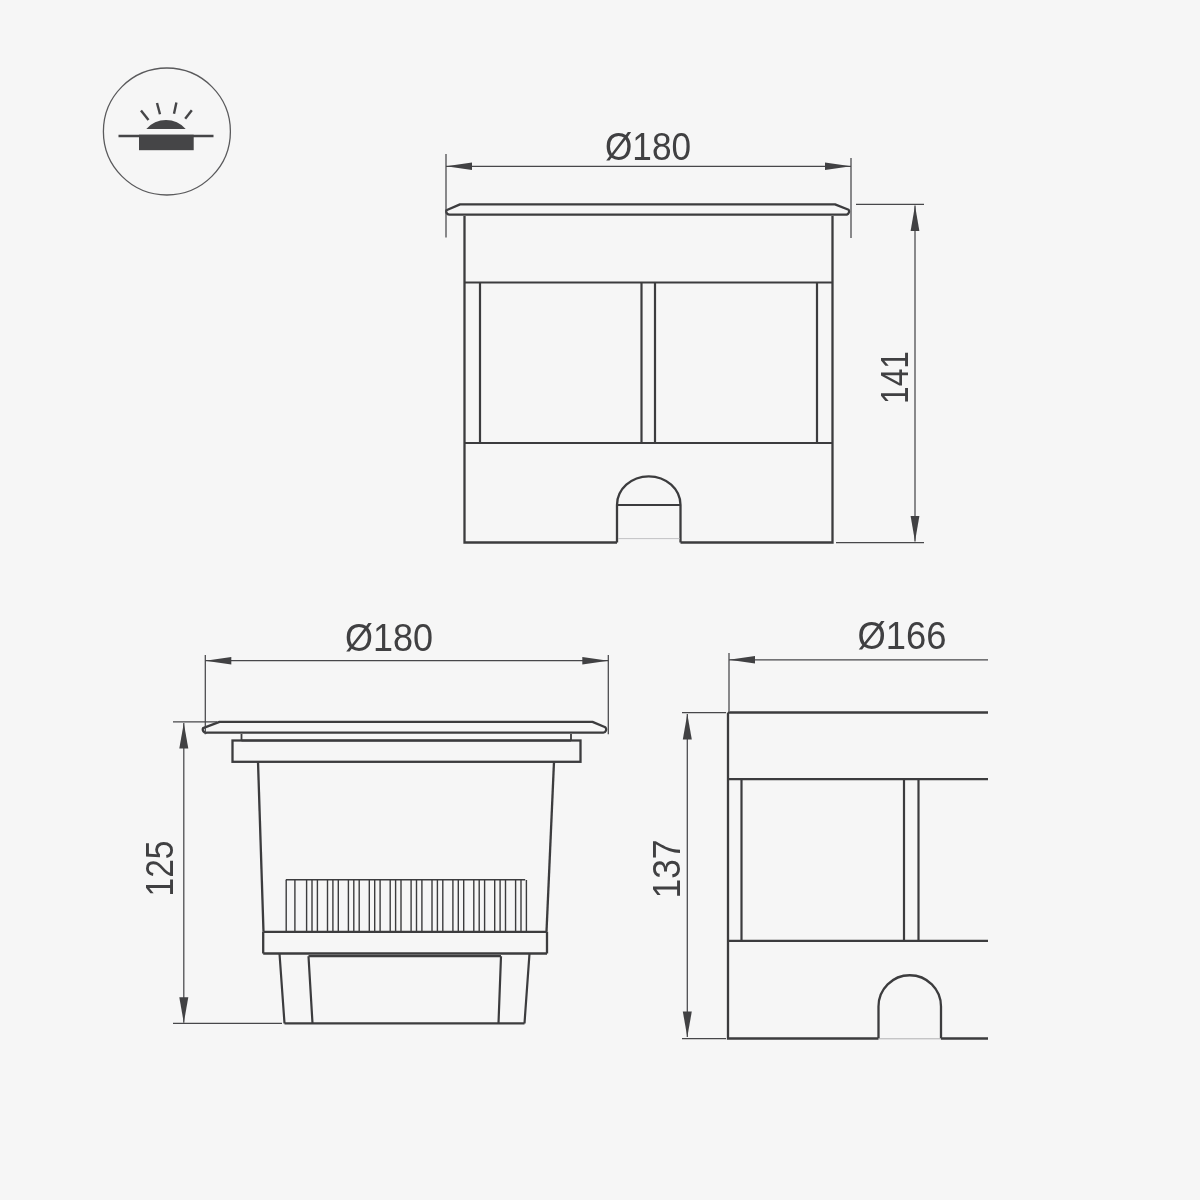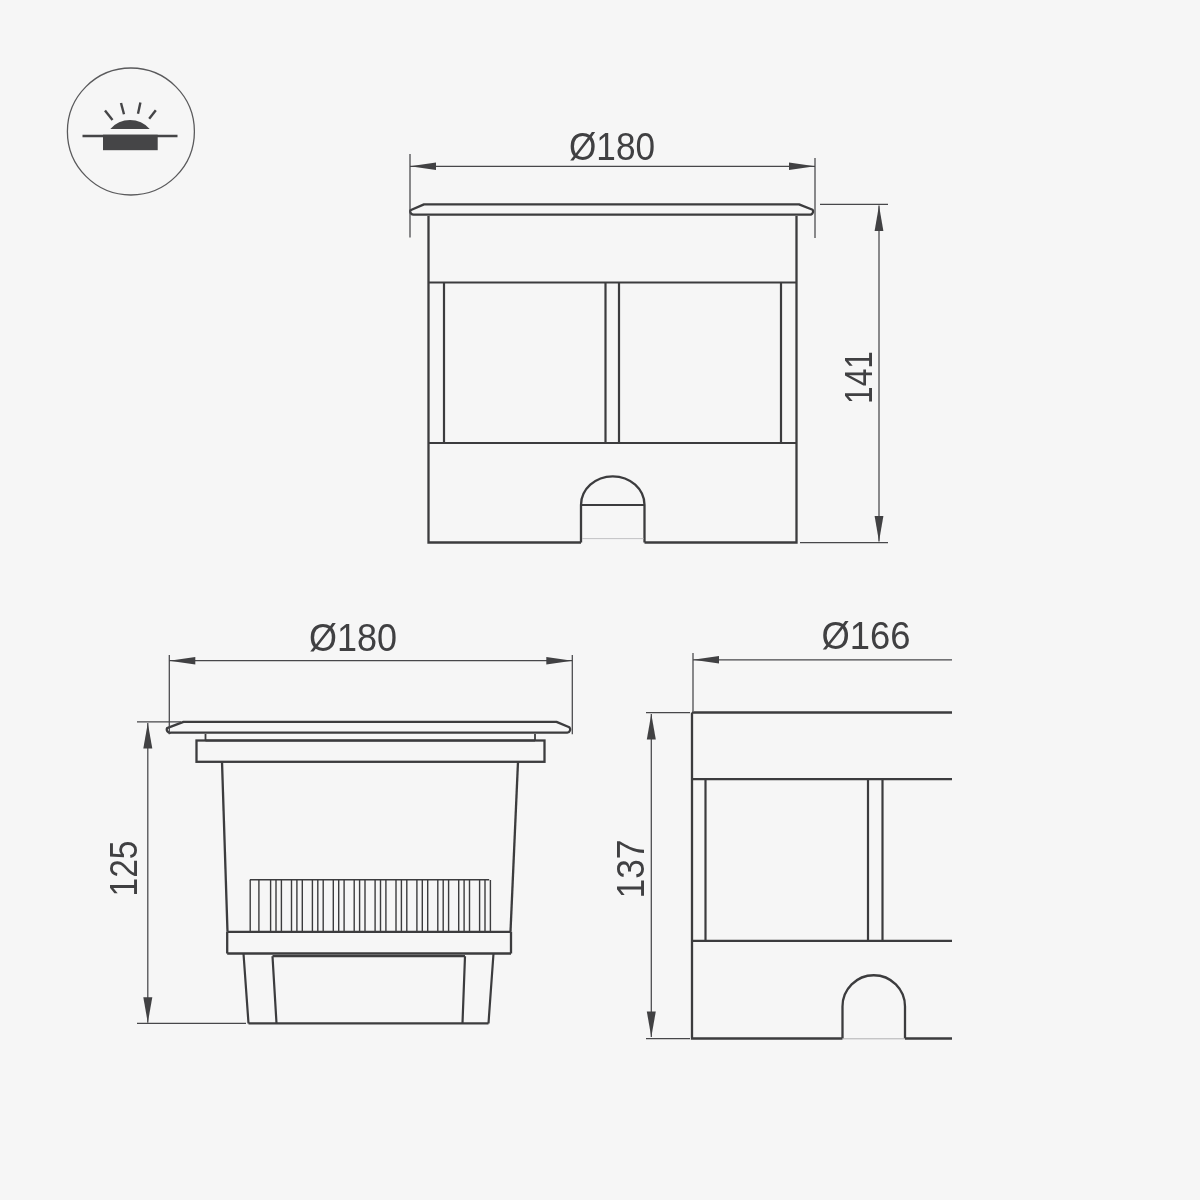--- a/index.html
+++ b/index.html
@@ -1,17 +1,17 @@
 <!DOCTYPE html>
 <html><head>
 <meta charset="utf-8">
 <title>Luminaire dimension drawing</title>
 <style>
   html,body{margin:0;padding:0;background:#f6f6f6;}
-  .page{width:952px;height:1200px;position:relative;background:#f6f6f6;overflow:hidden;}
+  .page{width:952px;height:1200px;position:relative;background:#f6f6f6;overflow:hidden;padding-left:36px;}
   svg{display:block;}
   text{font-family:"Liberation Sans", sans-serif;fill:#404042;}
 </style>
 </head>
 <body>
 <div class="page">
 <svg width="1200" height="1200" viewBox="0 0 1200 1200">
 
   <g>
 

